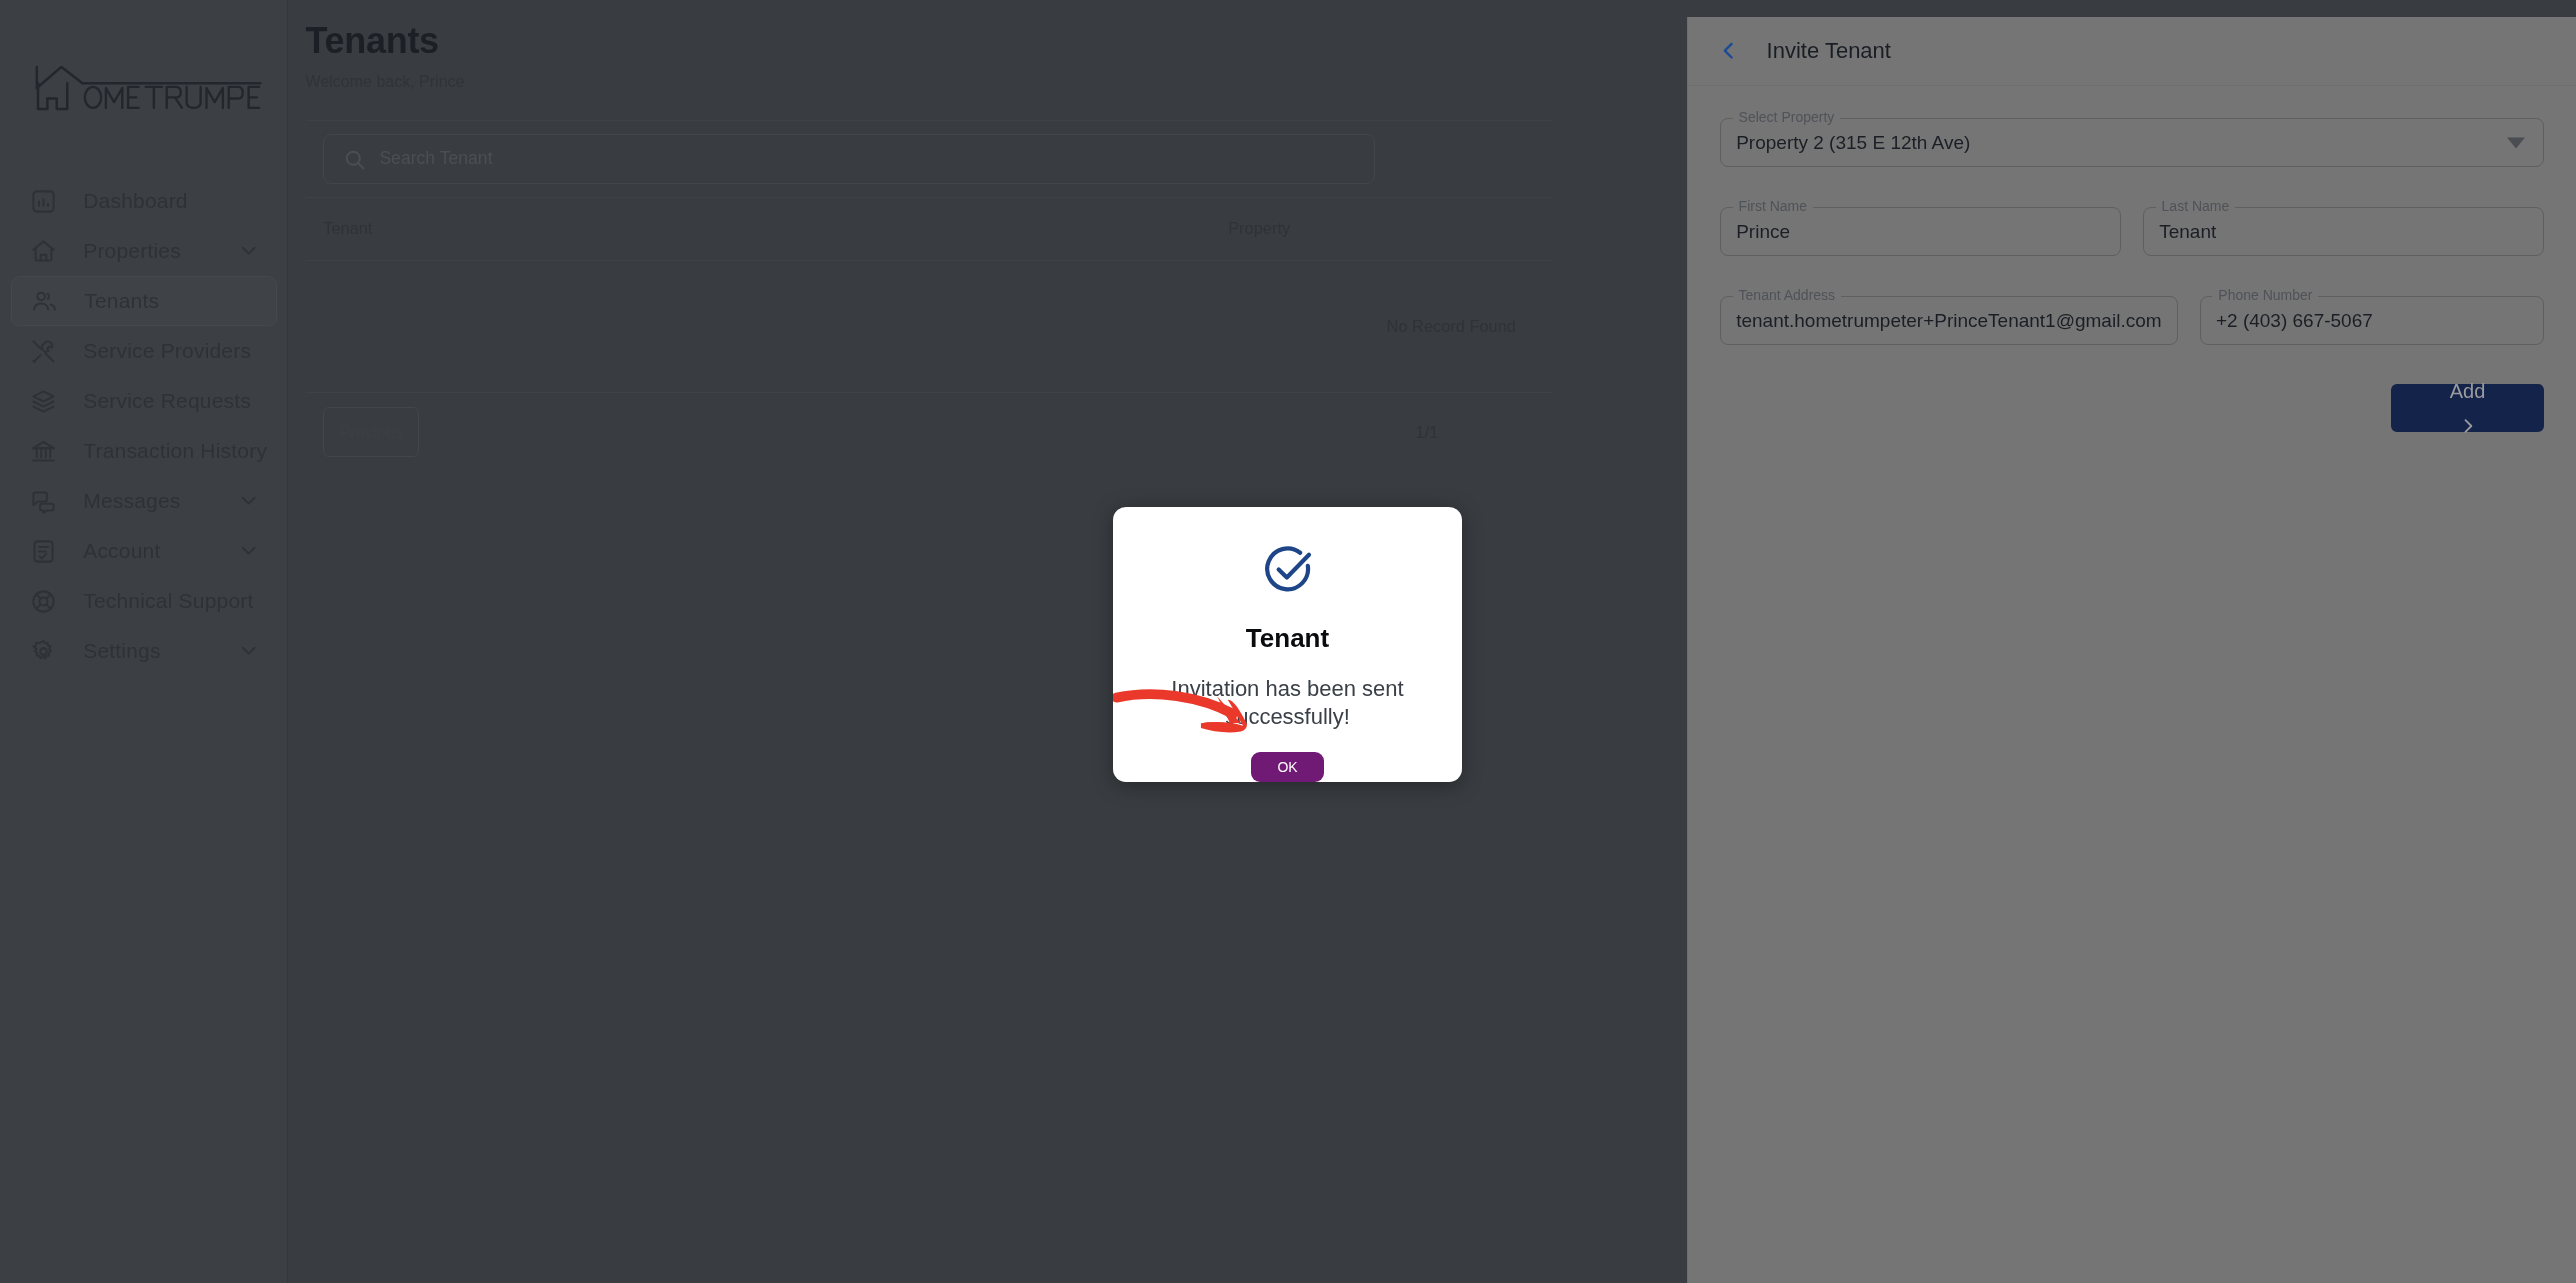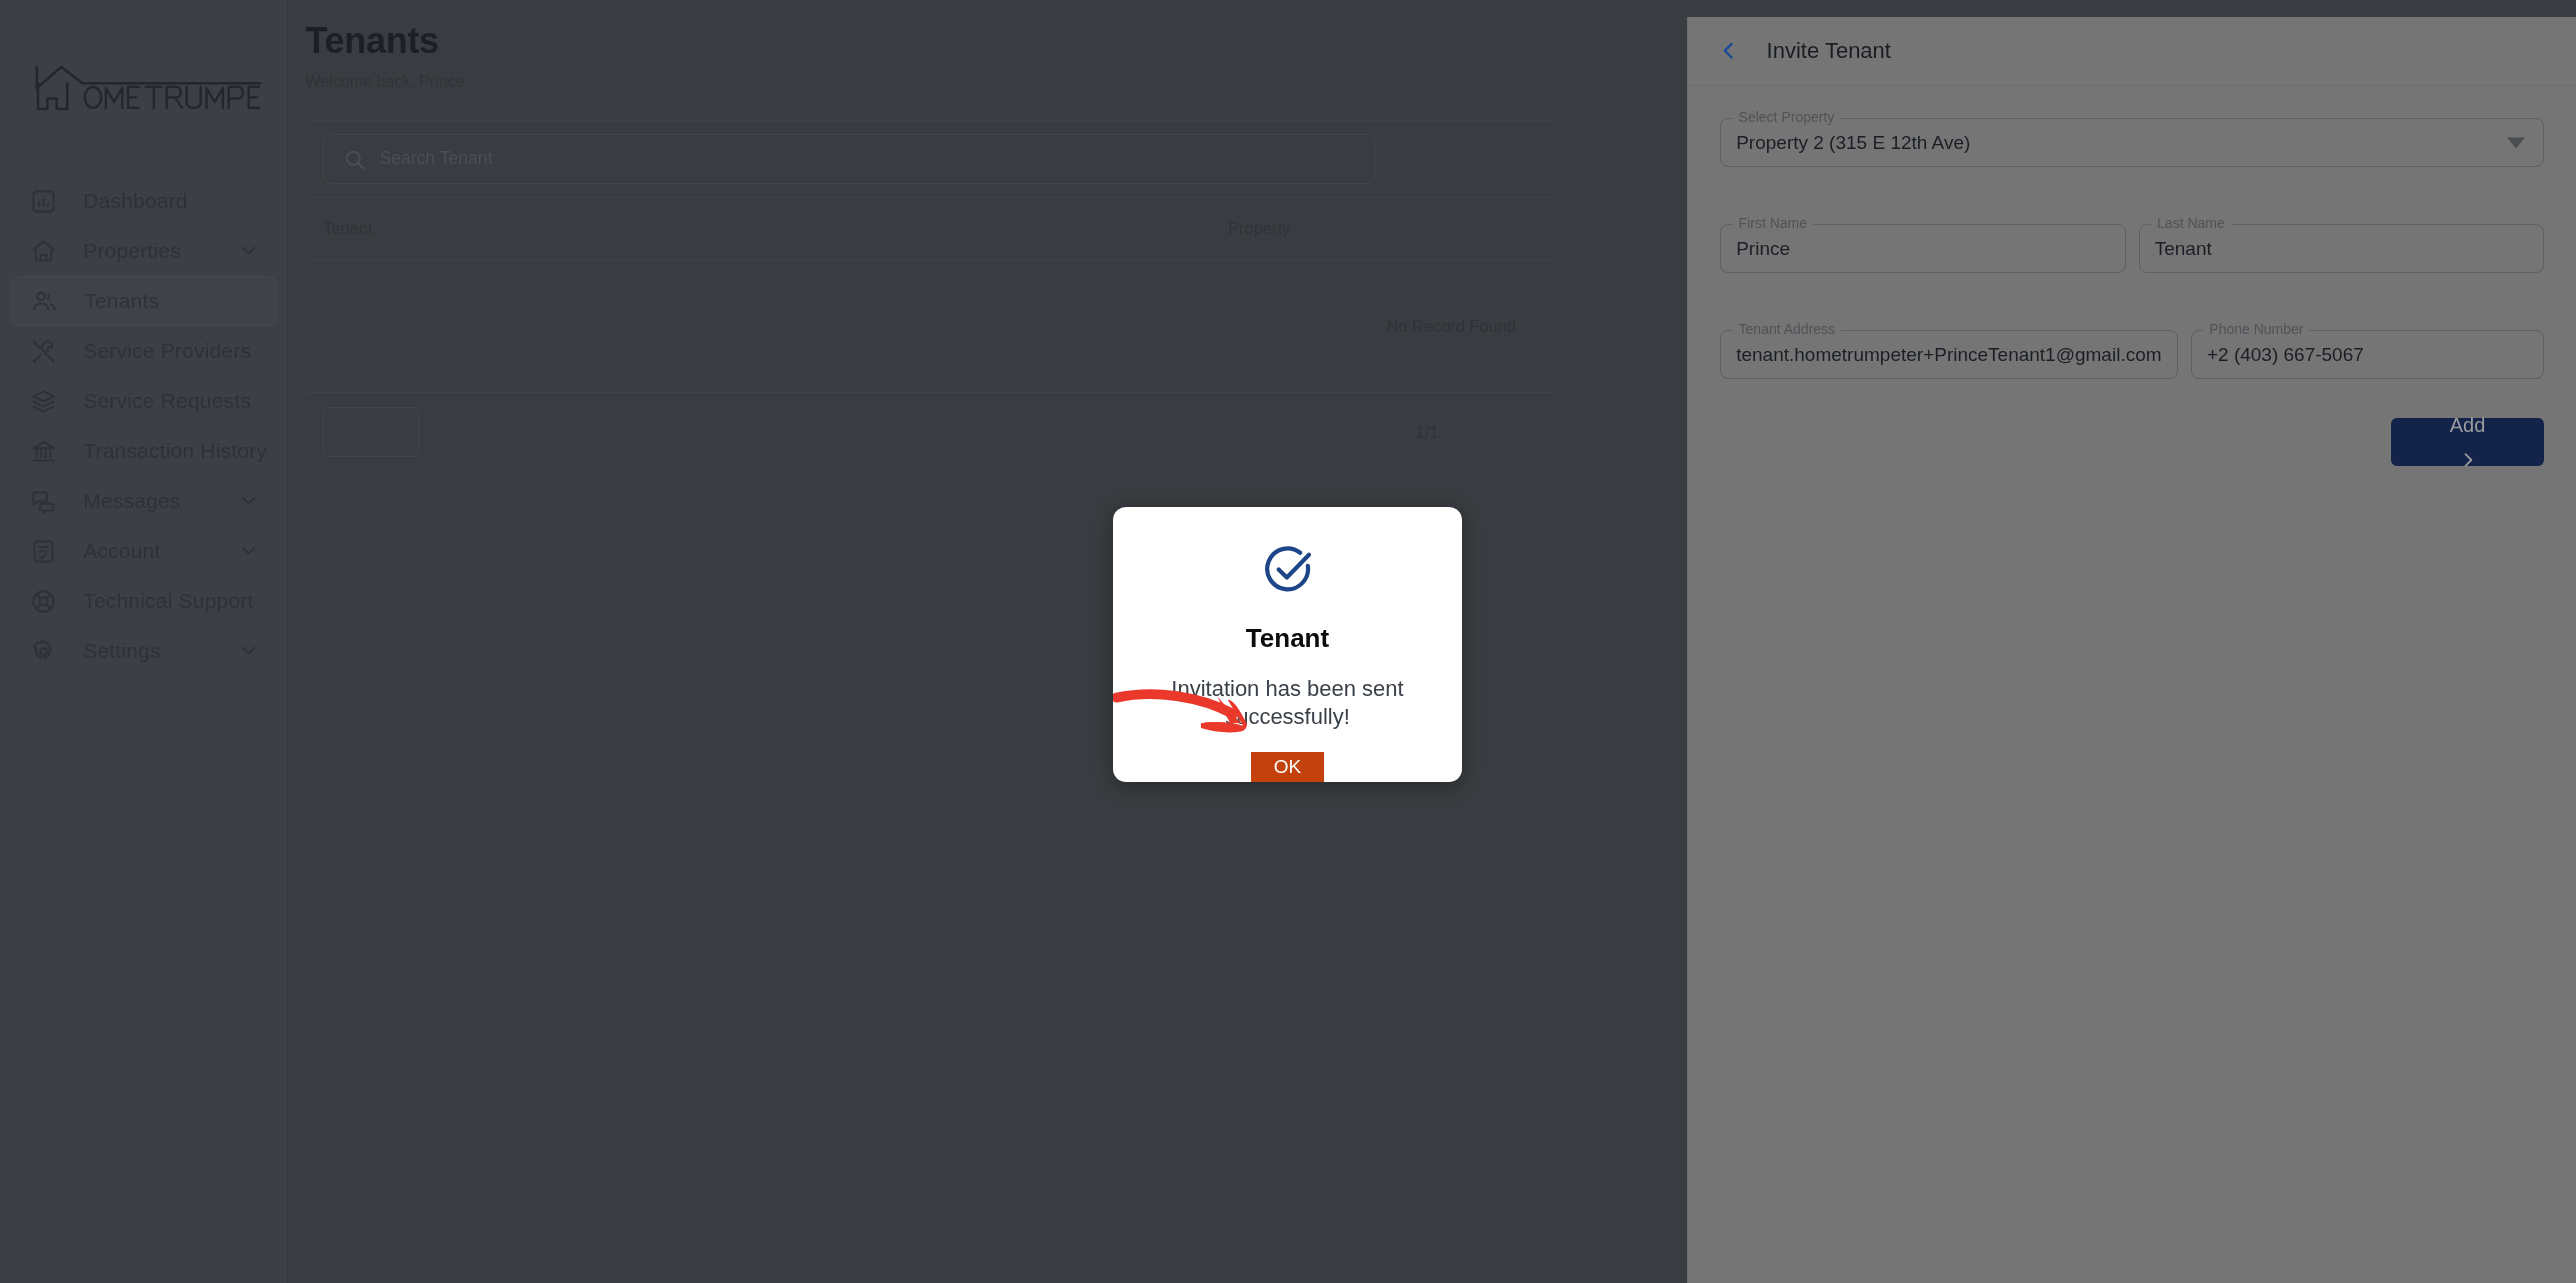--- a/index.html
+++ b/index.html
@@ -143,21 +143,21 @@
     font-size:14px; color:#4f5257; white-space:nowrap;
   }
   .field-val {
     font-size:19px; color:#1b1f25; white-space:nowrap; overflow:hidden;
   }
   .field.select .caret {
     position:absolute; right:17.6px; top:50%; transform:translateY(-50%);
     width:0; height:0; border-left:9.4px solid transparent;
     border-right:9.4px solid transparent; border-top:11px solid #4a4d51;
   }
-  .row2 { display:flex; gap:13px; margin-top:57px; }
+  .row2 { display:flex; gap:22px; margin-top:40px; }
   .row2 > .field { flex:1; }
   .add-row { display:flex; justify-content:flex-end; margin-top:39px; padding-right:0; }
   .btn-add {
     background:#13234a; border:none; border-radius:5.9px;
     width:153px; height:48px;
     display:flex; align-items:center; justify-content:center; gap:13px;
     color:#9b9b9e; font-size:20px;flex-direction:column;
   }
   .btn-add .chev-r { display:flex; align-items:center; }
 
@@ -175,22 +175,22 @@
   .modal-ico { width:56px; height:56px; }
   .modal-title {
     margin-top:24.6px; font-size:26px; font-weight:700; color:#0b0c0e;
   }
   .modal-msg {
     margin-top:21px; font-size:22px; color:#3a4048;
     text-align:center; line-height:1.27; width:275px;
   }
   .modal-ok {
     margin-top:22px;
-    background:#c2410c; border:none; border-radius:0;
-    width:73px; height:50px; color:#fff; font-size:19px;
+    background:#701a75; border:none; border-radius:9px;
+    width:73px; height:50px; color:#fff; font-size:14px;
     display:flex; align-items:center; justify-content:center;
   }
   .annot-arrow {
     position:absolute; left:1113px; top:680px;
     width:170px; height:82px; z-index:45; pointer-events:none;
   }
 </style>
 </head>
 <body>
 

